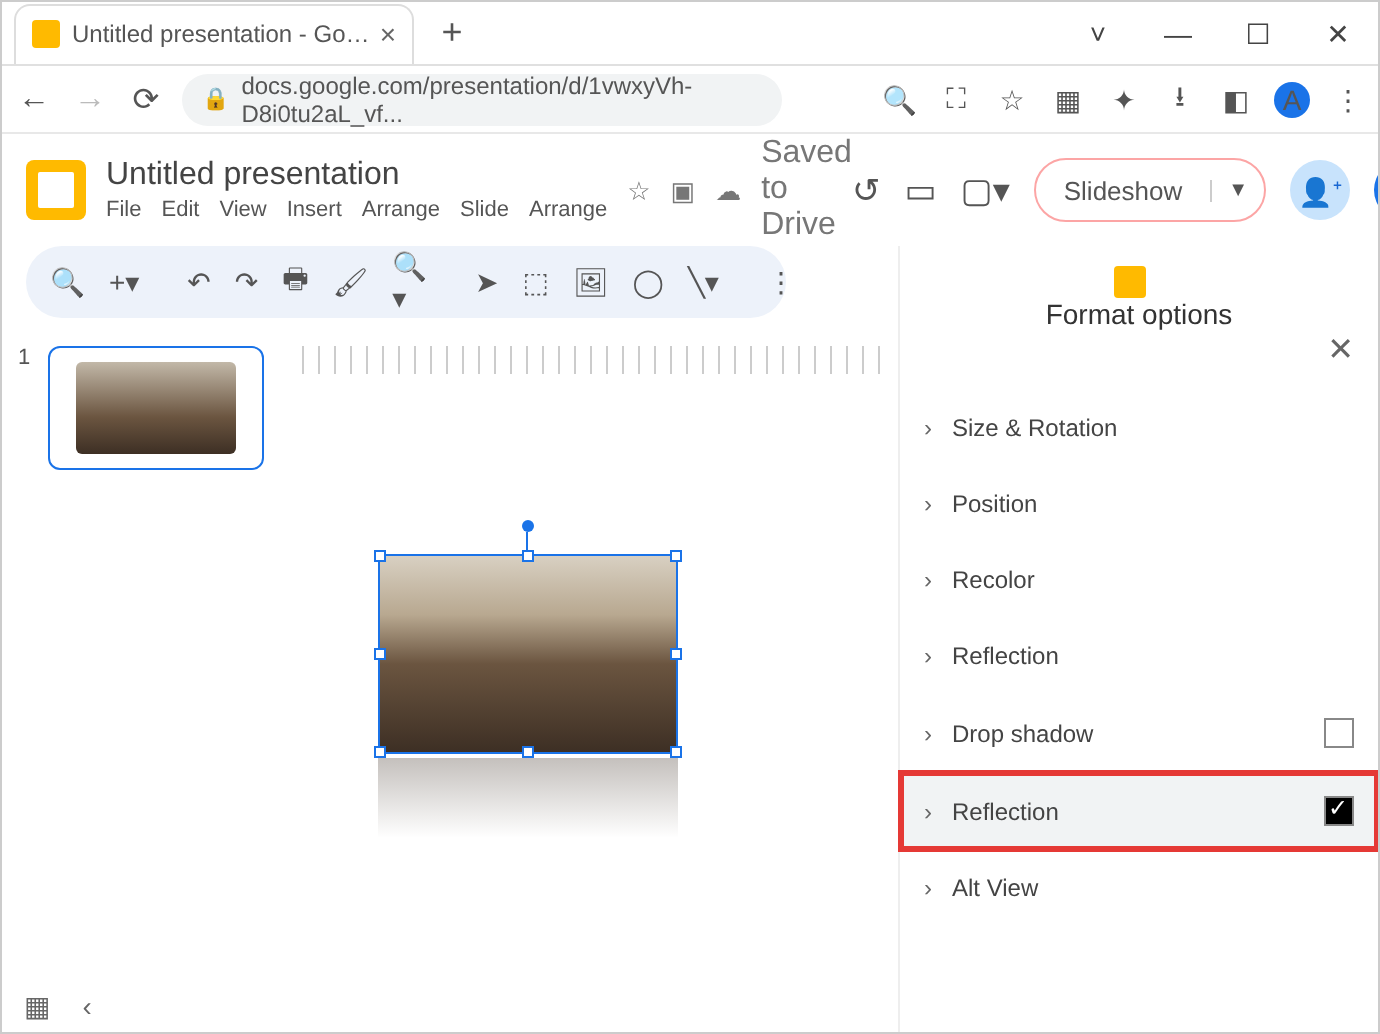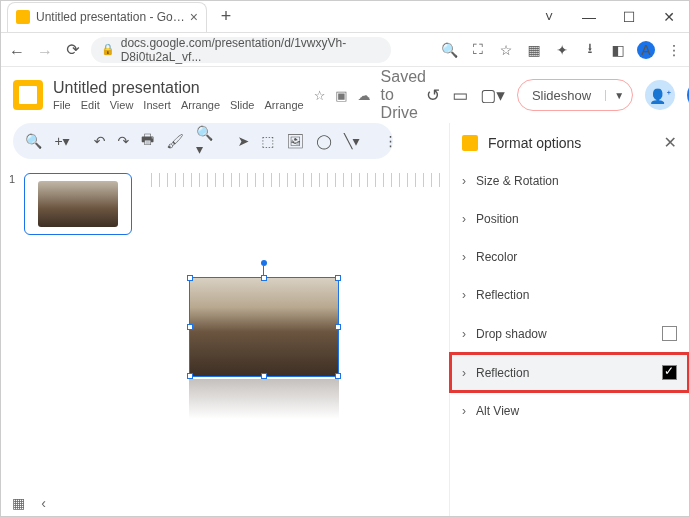--- a/index.html
+++ b/index.html
@@ -46,21 +46,21 @@
 .slide-canvas{width:252px;height:180px;background:#fff;margin:70px 0 0 18px;position:relative;}
 .sel-img{position:absolute;left:20px;top:20px;width:150px;height:100px;border:1.5px solid #1a73e8;background:linear-gradient(180deg,#d8d0c2 0%,#b8a890 30%,#6b5540 55%,#3d2f24 100%);}
 .reflection{position:absolute;left:20px;top:122px;width:150px;height:40px;background:linear-gradient(180deg,rgba(61,47,36,0.3),rgba(255,255,255,0));transform:scaleY(1);}
 .handle{width:6px;height:6px;background:#fff;border:1.5px solid #1a73e8;position:absolute;}
 .handle.tl{left:-3px;top:-3px;}.handle.tm{left:calc(50% - 3px);top:-3px;}.handle.tr{right:-3px;top:-3px;}
 .handle.ml{left:-3px;top:calc(50% - 3px);}.handle.mr{right:-3px;top:calc(50% - 3px);}
 .handle.bl{left:-3px;bottom:-3px;}.handle.bm{left:calc(50% - 3px);bottom:-3px;}.handle.br{right:-3px;bottom:-3px;}
 .rot{width:6px;height:6px;background:#1a73e8;border-radius:50%;position:absolute;left:calc(50% - 3px);top:-18px;}
 .rot::after{content:"";width:1px;height:12px;background:#1a73e8;position:absolute;left:2px;top:6px;}
 .fmt-panel{width:240px;background:#fff;border-left:1px solid #eee;position:relative;margin-top:-42px;}
-.fmt-header{display:flex;align-items:center;padding:10px 12px;font-size:14px;color:#333;font-weight:500;}
+.fmt-header{display:flex;align-items:center;padding:10px 12px;font-size:14px;color:#333;font-weight:500;flex-direction:column;}
 .fmt-header .ficon{width:16px;height:16px;background:#ffba00;border-radius:2px;margin-right:10px;}
 .fmt-header .close{margin-left:auto;color:#666;font-size:16px;}
 .fmt-section{display:flex;align-items:center;padding:12px 12px;font-size:12px;color:#444;}
 .fmt-section.highlight{background:#f1f3f4;outline:3px solid #e53935;outline-offset:-2px;}
 .chev{margin-right:10px;color:#666;font-size:12px;}
 .chk{width:15px;height:15px;border:1.5px solid #888;margin-left:auto;}
 .chk.on{background:#000;position:relative;}
 .chk.on::after{content:"✓";color:#fff;position:absolute;left:1px;top:-2px;font-size:12px;}
 .footer{position:absolute;bottom:6px;left:12px;display:flex;gap:16px;color:#666;font-size:14px;}
 </style>

